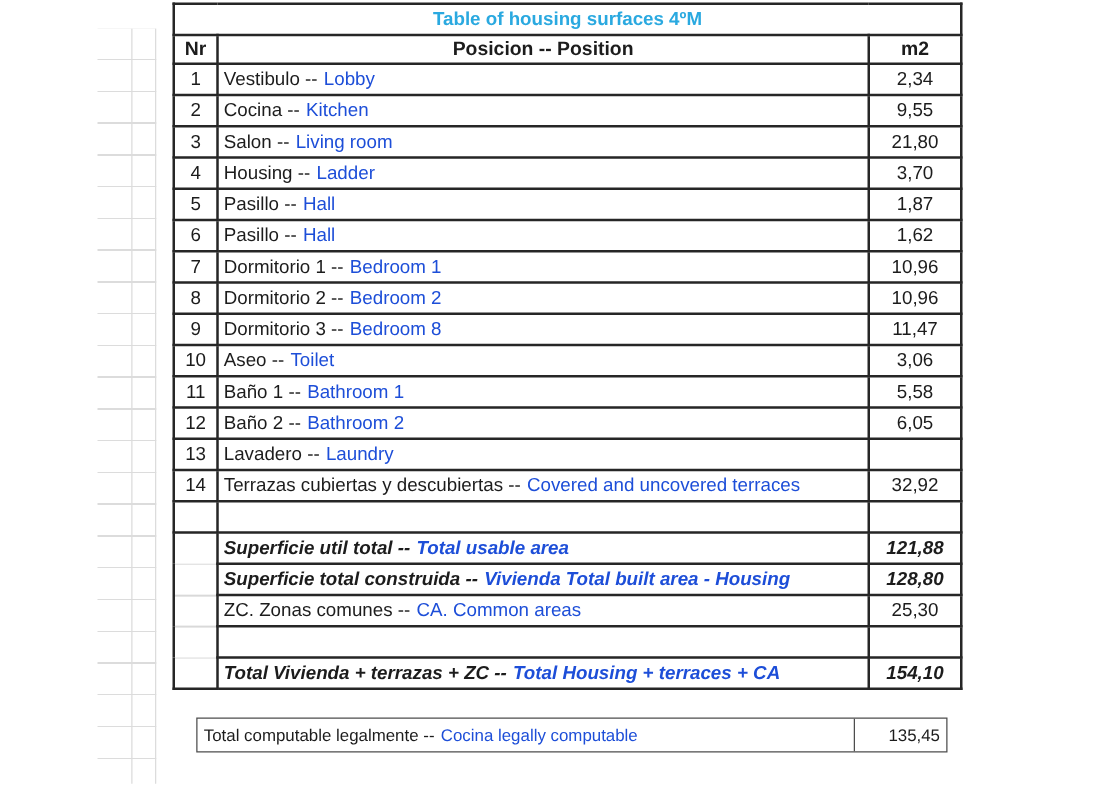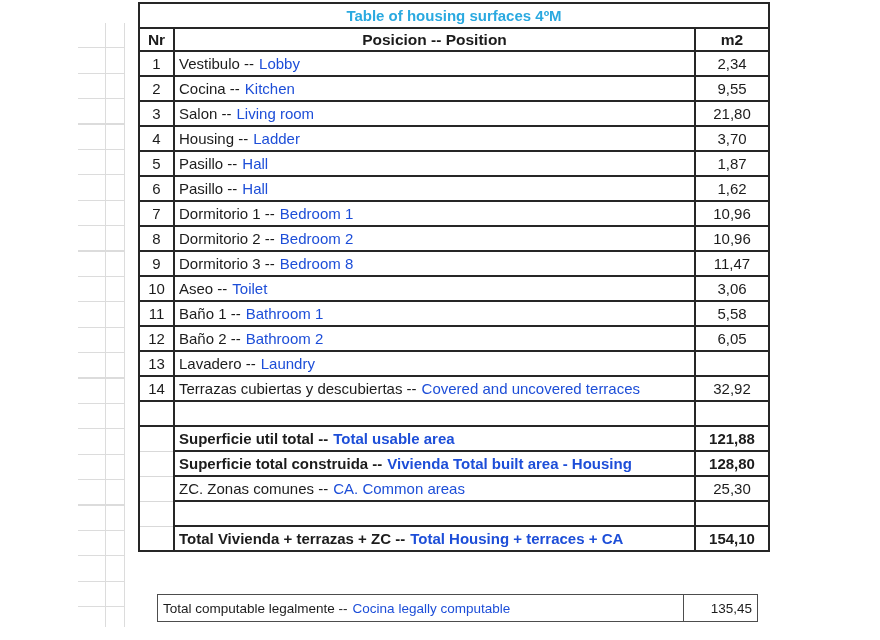--- a/index.html
+++ b/index.html
@@ -25,28 +25,28 @@
     font-size:15px;line-height:23px;white-space:nowrap;overflow:hidden;
   }
   td.title-cell{
     height:20px;text-align:center;font-weight:bold;font-size:19px;line-height:20px;
     color:#2aa9e0;
   }
   tr.header-row td{font-weight:bold;text-align:center;height:21px;font-size:15.5px;line-height:21px;}
   td.nr{text-align:center;}
   td.m2{text-align:center;}
   span.en{color:#1d4ed8;margin-left:5px;}
-  tr.bold td, tr.bold span.es{font-weight:bold;}
+  tr.bold td, tr.bold span.es{font-weight:bold;font-style:italic;}
   tr.bold span.en{font-weight:bold;}
   td.nr-tall{
     background:repeating-linear-gradient(to bottom,transparent 0 23.8px,#d9d9d9 23.8px 25px);
   }
   
   .legal{
-    position:absolute;left:157px;top:594px;width:599px;height:26px;z-index:2;
+    position:absolute;left:157px;top:574px;width:599px;height:26px;z-index:2;
     border:1.5px solid #4d4d4d;background:#ffffff;display:flex;align-items:stretch;
     font-size:13.5px;
   }
   .legal .legal-label{flex:1;display:flex;align-items:center;padding-left:5px;white-space:nowrap;}
   .legal .legal-m2{
     width:68px;border-left:1.5px solid #4d4d4d;display:flex;align-items:center;
     justify-content:flex-end;padding-right:5px;
   }
 </style>
 </head>

